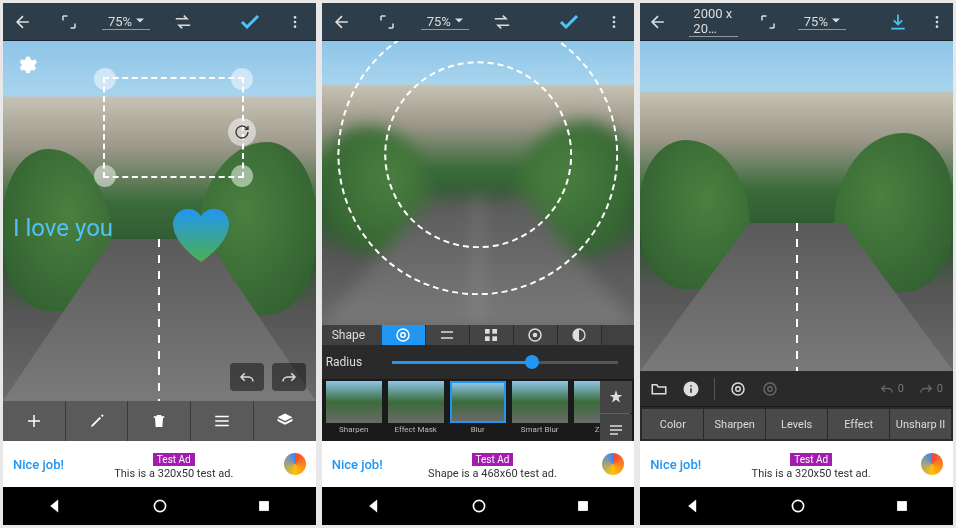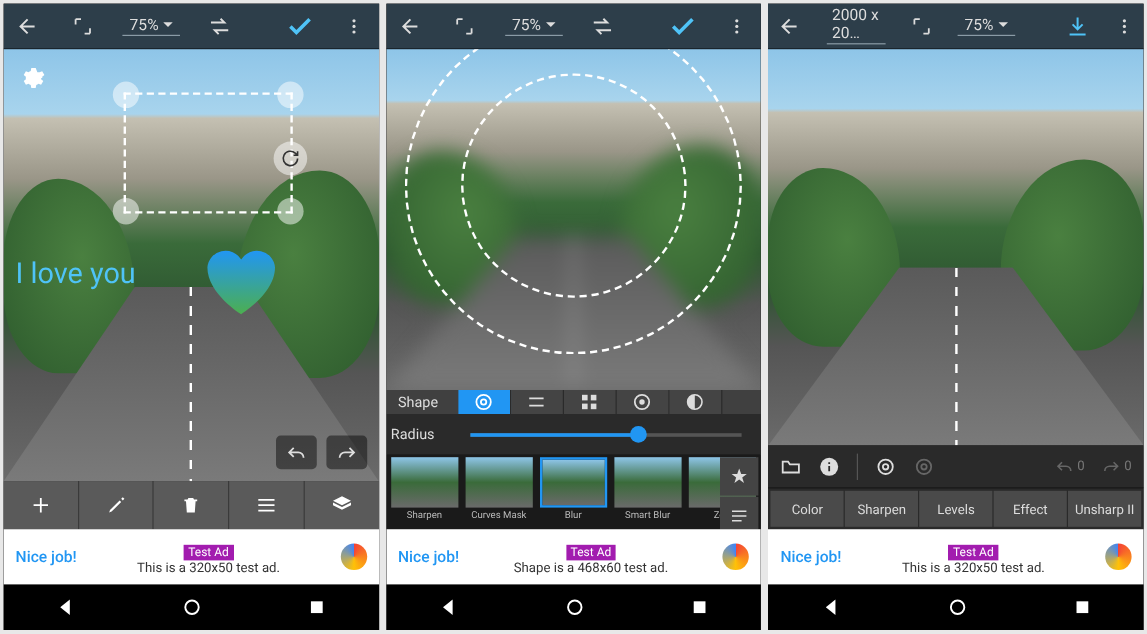--- a/index.html
+++ b/index.html
@@ -287,21 +287,21 @@
         <div class="thumb" style="left:62%"></div>
       </div>
   </div>
   <div class="thumbs">
     <div class="thumb-item">
         <div class="img"></div>
         <div class="tl">Sharpen</div>
       </div>
     <div class="thumb-item">
         <div class="img"></div>
-        <div class="tl">Curves Mask</div>
+        <div class="tl">Effect Mask</div>
       </div>
     <div class="thumb-item active">
         <div class="img"></div>
         <div class="tl">Blur</div>
       </div>
     <div class="thumb-item">
         <div class="img"></div>
         <div class="tl">Smart Blur</div>
       </div>
     <div class="thumb-item">

